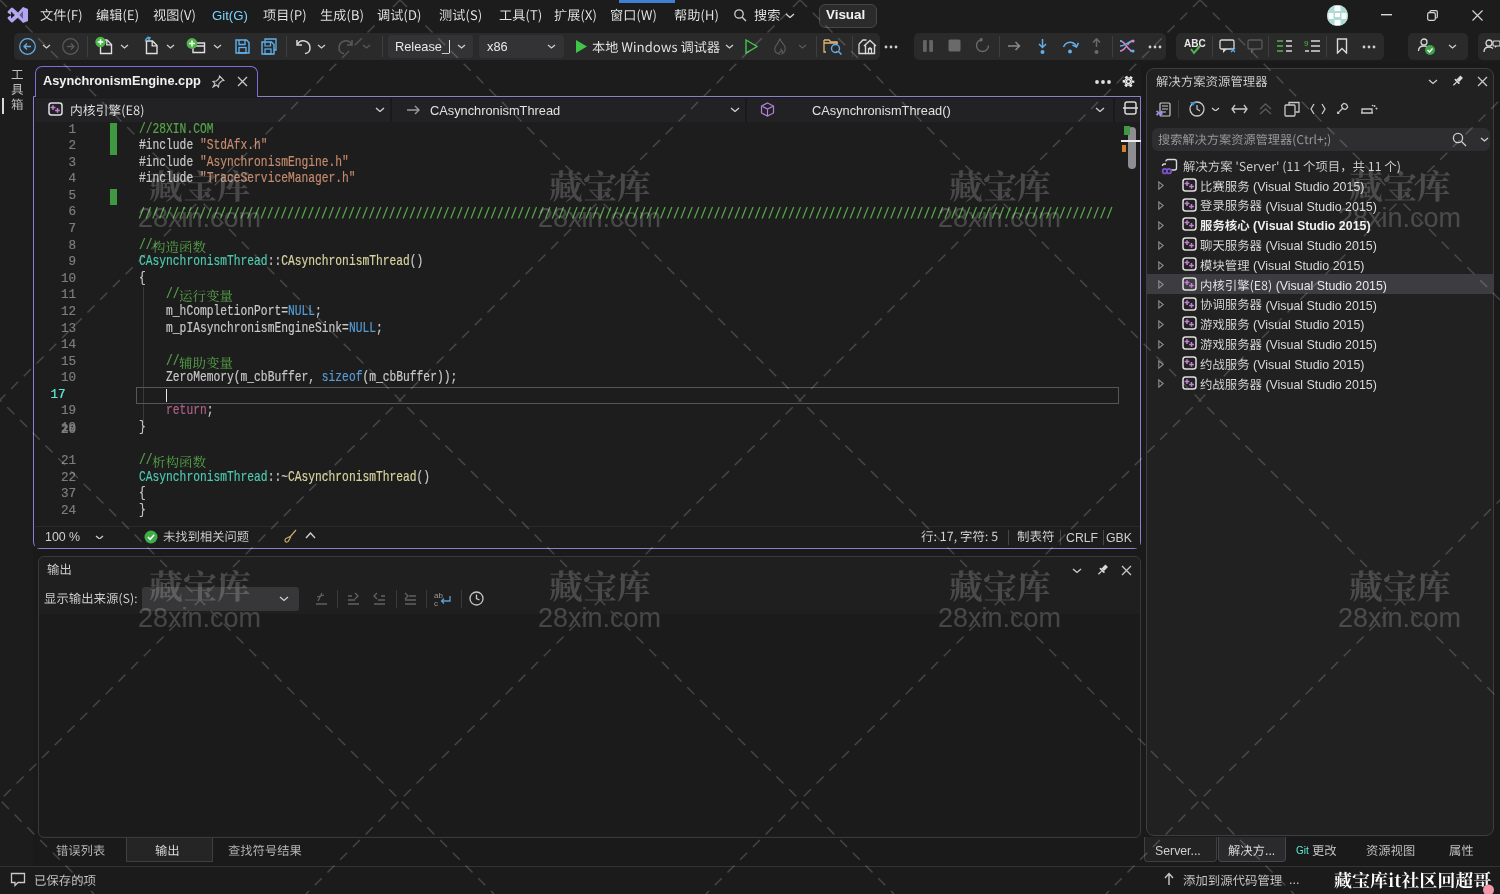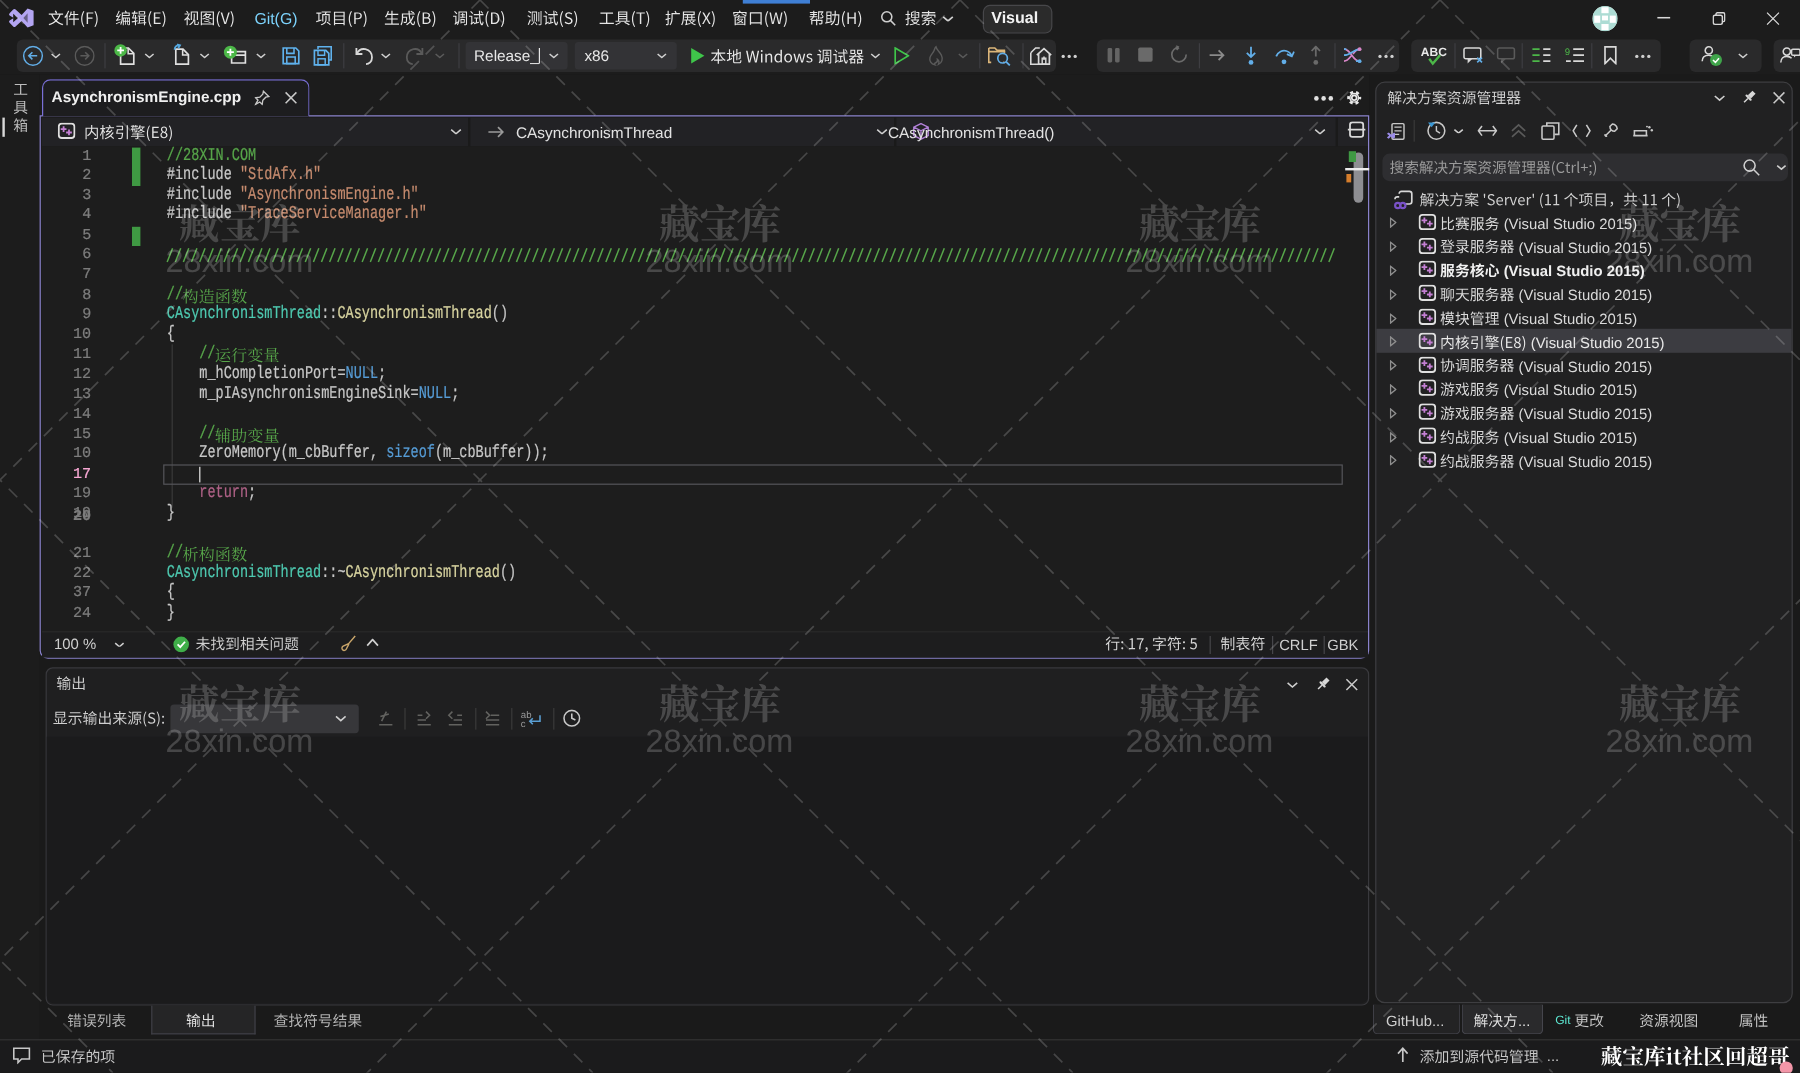--- a/index.html
+++ b/index.html
@@ -621,21 +621,21 @@
 <svg class="abs" style="left:406px;top:104px" width="15" height="12" viewBox="0 0 15 12">
     <path d="M1 6 L13 6 M9 2 L13 6 L9 10" fill="none" stroke="#9a9a9a" stroke-width="1.4"></path>
   </svg>
 <div class="abs lat" style="left:430px;top:103px;font-size:12.8px;color:#e2e2e2">CAsynchronismThread</div>
 <svg style="position:absolute;left:730px;top:106.75px" width="10" height="5.5" viewBox="0 0 10 5.5">
     <path d="M1 1 L5.0 4.5 L9 1" fill="none" stroke="#cfcfcf" stroke-width="1.3"></path>
   </svg>
 <svg class="abs" style="left:760px;top:102px" width="15" height="15" viewBox="0 0 15 15">
     <path d="M7.5 1 L13.5 4 L13.5 11 L7.5 14 L1.5 11 L1.5 4 Z M1.5 4 L7.5 7 L13.5 4 M7.5 7 L7.5 14" fill="none" stroke="#b180d7" stroke-width="1.2"></path>
   </svg>
-<div class="abs lat" style="left:740px;top:103px;font-size:12.8px;color:#e2e2e2">CAsynchronismThread()</div>
+<div class="abs lat" style="left:812px;top:103px;font-size:12.8px;color:#e2e2e2">CAsynchronismThread()</div>
 <svg style="position:absolute;left:1095px;top:106.75px" width="10" height="5.5" viewBox="0 0 10 5.5">
     <path d="M1 1 L5.0 4.5 L9 1" fill="none" stroke="#cfcfcf" stroke-width="1.3"></path>
   </svg>
 <svg class="abs" style="left:1123px;top:101px" width="15" height="14" viewBox="0 0 15 14">
     <rect x="2" y="1" width="11" height="12" rx="2" fill="none" stroke="#d8d8d8" stroke-width="1.5"></rect>
     <path d="M0 7 L15 7" stroke="#d8d8d8" stroke-width="1.6"></path>
   </svg>
 <div style="position:absolute;left:34.5px;top:121.5px;width:1105px;height:404px;background:#1d1d1d"></div>
 <div class="abs mono" style="left:40px;top:121.5px;width:36px;text-align:right;font-size:12.6px;line-height:16.58px;color:#7d7d7d;font-weight:normal">1</div>
 <div class="abs mono" style="left:40px;top:138.1px;width:36px;text-align:right;font-size:12.6px;line-height:16.58px;color:#7d7d7d;font-weight:normal">2</div>
@@ -646,21 +646,21 @@
 <div class="abs mono" style="left:40px;top:221.0px;width:36px;text-align:right;font-size:12.6px;line-height:16.58px;color:#7d7d7d;font-weight:normal">7</div>
 <div class="abs mono" style="left:40px;top:237.6px;width:36px;text-align:right;font-size:12.6px;line-height:16.58px;color:#7d7d7d;font-weight:normal">8</div>
 <div class="abs mono" style="left:40px;top:254.1px;width:36px;text-align:right;font-size:12.6px;line-height:16.58px;color:#7d7d7d;font-weight:normal">9</div>
 <div class="abs mono" style="left:40px;top:270.7px;width:36px;text-align:right;font-size:12.6px;line-height:16.58px;color:#7d7d7d;font-weight:normal">10</div>
 <div class="abs mono" style="left:40px;top:287.3px;width:36px;text-align:right;font-size:12.6px;line-height:16.58px;color:#7d7d7d;font-weight:normal">11</div>
 <div class="abs mono" style="left:40px;top:303.9px;width:36px;text-align:right;font-size:12.6px;line-height:16.58px;color:#7d7d7d;font-weight:normal">12</div>
 <div class="abs mono" style="left:40px;top:320.5px;width:36px;text-align:right;font-size:12.6px;line-height:16.58px;color:#7d7d7d;font-weight:normal">13</div>
 <div class="abs mono" style="left:40px;top:337.0px;width:36px;text-align:right;font-size:12.6px;line-height:16.58px;color:#7d7d7d;font-weight:normal">14</div>
 <div class="abs mono" style="left:40px;top:353.6px;width:36px;text-align:right;font-size:12.6px;line-height:16.58px;color:#7d7d7d;font-weight:normal">15</div>
 <div class="abs mono" style="left:40px;top:370.2px;width:36px;text-align:right;font-size:12.6px;line-height:16.58px;color:#7d7d7d;font-weight:normal">10</div>
-<div class="abs mono" style="left:40px;top:386.8px;width:36px;text-align:right;font-size:12.6px;line-height:16.58px;color:#f9a8d4;font-weight:normal">17</div>
+<div class="abs mono" style="left:40px;top:386.8px;width:36px;text-align:center;font-size:12.6px;line-height:16.58px;color:#5eead4;font-weight:normal">17</div>
 <div class="abs mono" style="left:40px;top:403.4px;width:36px;text-align:right;font-size:12.6px;line-height:16.58px;color:#7d7d7d;font-weight:normal">19</div>
 <div class="abs mono" style="left:40px;top:419.9px;width:36px;text-align:right;font-size:12.6px;line-height:16.58px;color:#7d7d7d;font-weight:normal">19</div>
 <div class="abs mono" style="left:40px;top:422px;width:36px;text-align:right;font-size:12.6px;line-height:16.58px;color:#7d7d7d;font-weight:bold">20</div>
 <div class="abs mono" style="left:40px;top:453.1px;width:36px;text-align:right;font-size:12.6px;line-height:16.58px;color:#7d7d7d;font-weight:normal">21</div>
 <div class="abs mono" style="left:40px;top:469.7px;width:36px;text-align:right;font-size:12.6px;line-height:16.58px;color:#7d7d7d;font-weight:normal">22</div>
 <div class="abs mono" style="left:40px;top:486.3px;width:36px;text-align:right;font-size:12.6px;line-height:16.58px;color:#7d7d7d;font-weight:normal">37</div>
 <div class="abs mono" style="left:40px;top:502.8px;width:36px;text-align:right;font-size:12.6px;line-height:16.58px;color:#7d7d7d;font-weight:normal">24</div>
 <div style="position:absolute;left:110px;top:122.5px;width:7px;height:32px;background:#3f9943"></div>
 <div style="position:absolute;left:110px;top:188.5px;width:7px;height:16px;background:#3f9943"></div>
 <div style="position:absolute;left:142.5px;top:287.3px;width:1px;height:135.6px;background:#3a3a3a"></div>
@@ -1417,21 +1417,21 @@
         <use href="#g137" x="0"></use>
         <use href="#g138" x="1000"></use>
         <use href="#g122" x="2000"></use>
         <use href="#g123" x="3000"></use>
         <use href="#g45" x="4000"></use>
       </g>
     </svg>
   </div>
 <div class="abs lat" style="left:1262.0px;top:377.7px;font-size:12.4px;color:#dadada;font-weight:normal"> (Visual Studio 2015)</div>
 <div style="position:absolute;left:1144px;top:837px;width:73px;height:25px;background:#232324;border:1px solid #3f3f46;border-top:none;border-radius:0 0 4px 4px"></div>
-<div class="abs lat" style="left:1155px;top:844px;font-size:12.3px;color:#d0d0d0">GitHub...</div>
+<div class="abs lat" style="left:1155px;top:844px;font-size:12.3px;color:#d0d0d0">Server...</div>
 <div style="position:absolute;left:1218px;top:837px;width:68px;height:25px;background:#2a2a2c;border:1px solid #45454c;border-top:none;border-radius:0 0 4px 4px"></div>
 <div class="abs row" style="left:1228px;top:843px">
     <svg width="37" height="15" viewBox="0 0 37 15" style="fill:#e0e0e0">
       <g transform="translate(0,12) scale(0.0123,-0.0123)">
         <use href="#g103" x="0"></use>
         <use href="#g104" x="1000"></use>
         <use href="#g105" x="2000"></use>
       </g>
     </svg>
     <span class="lat" style="font-size:12.3px;color:#e0e0e0">...</span>

